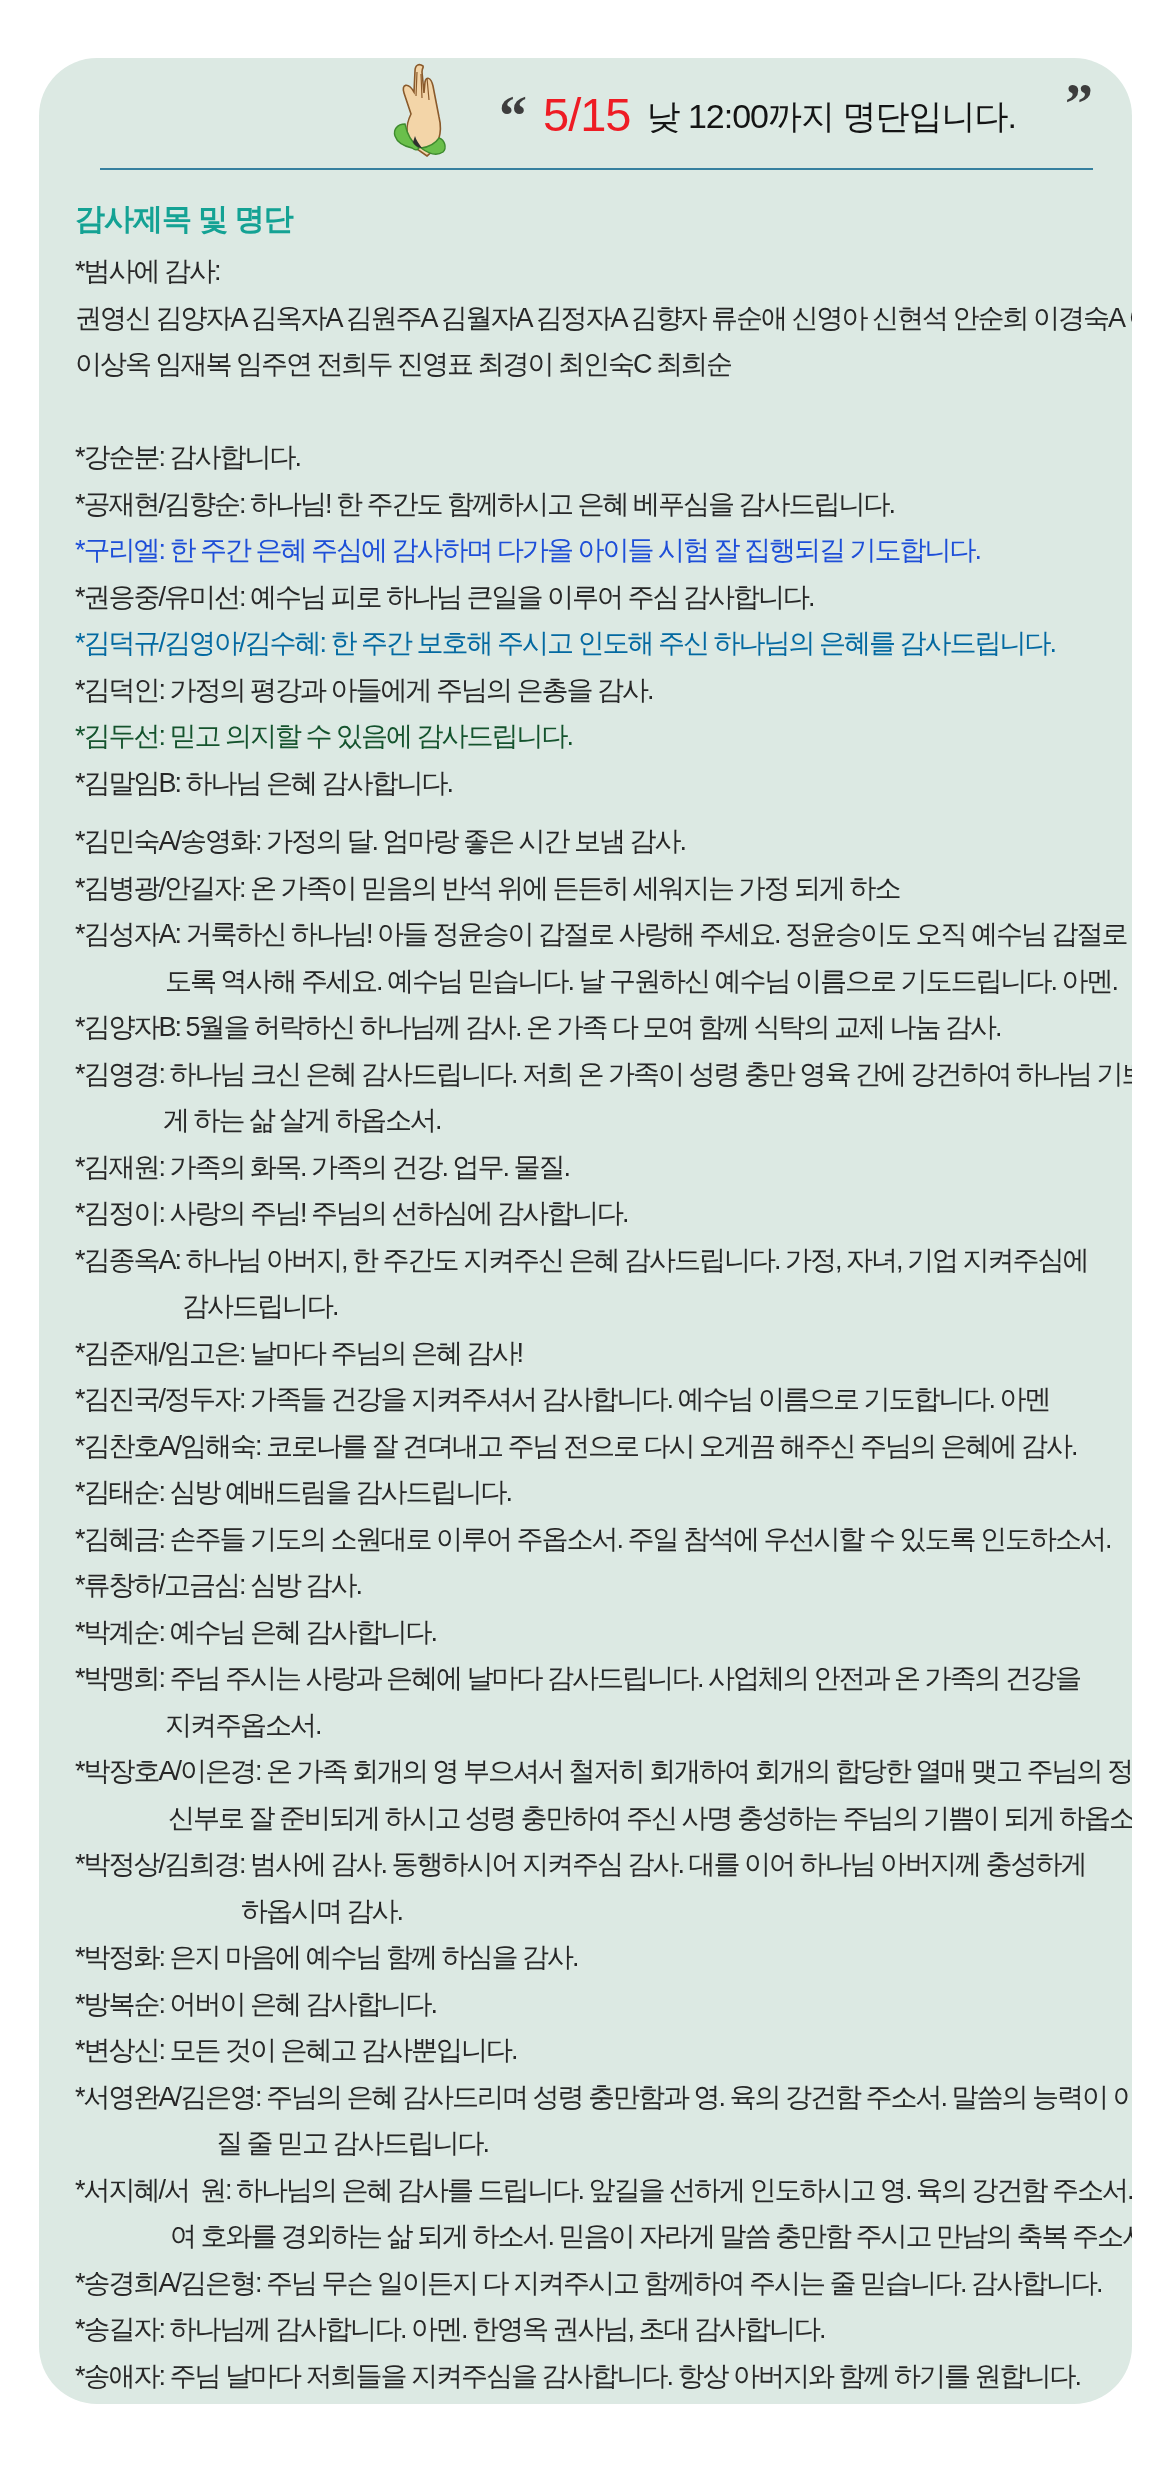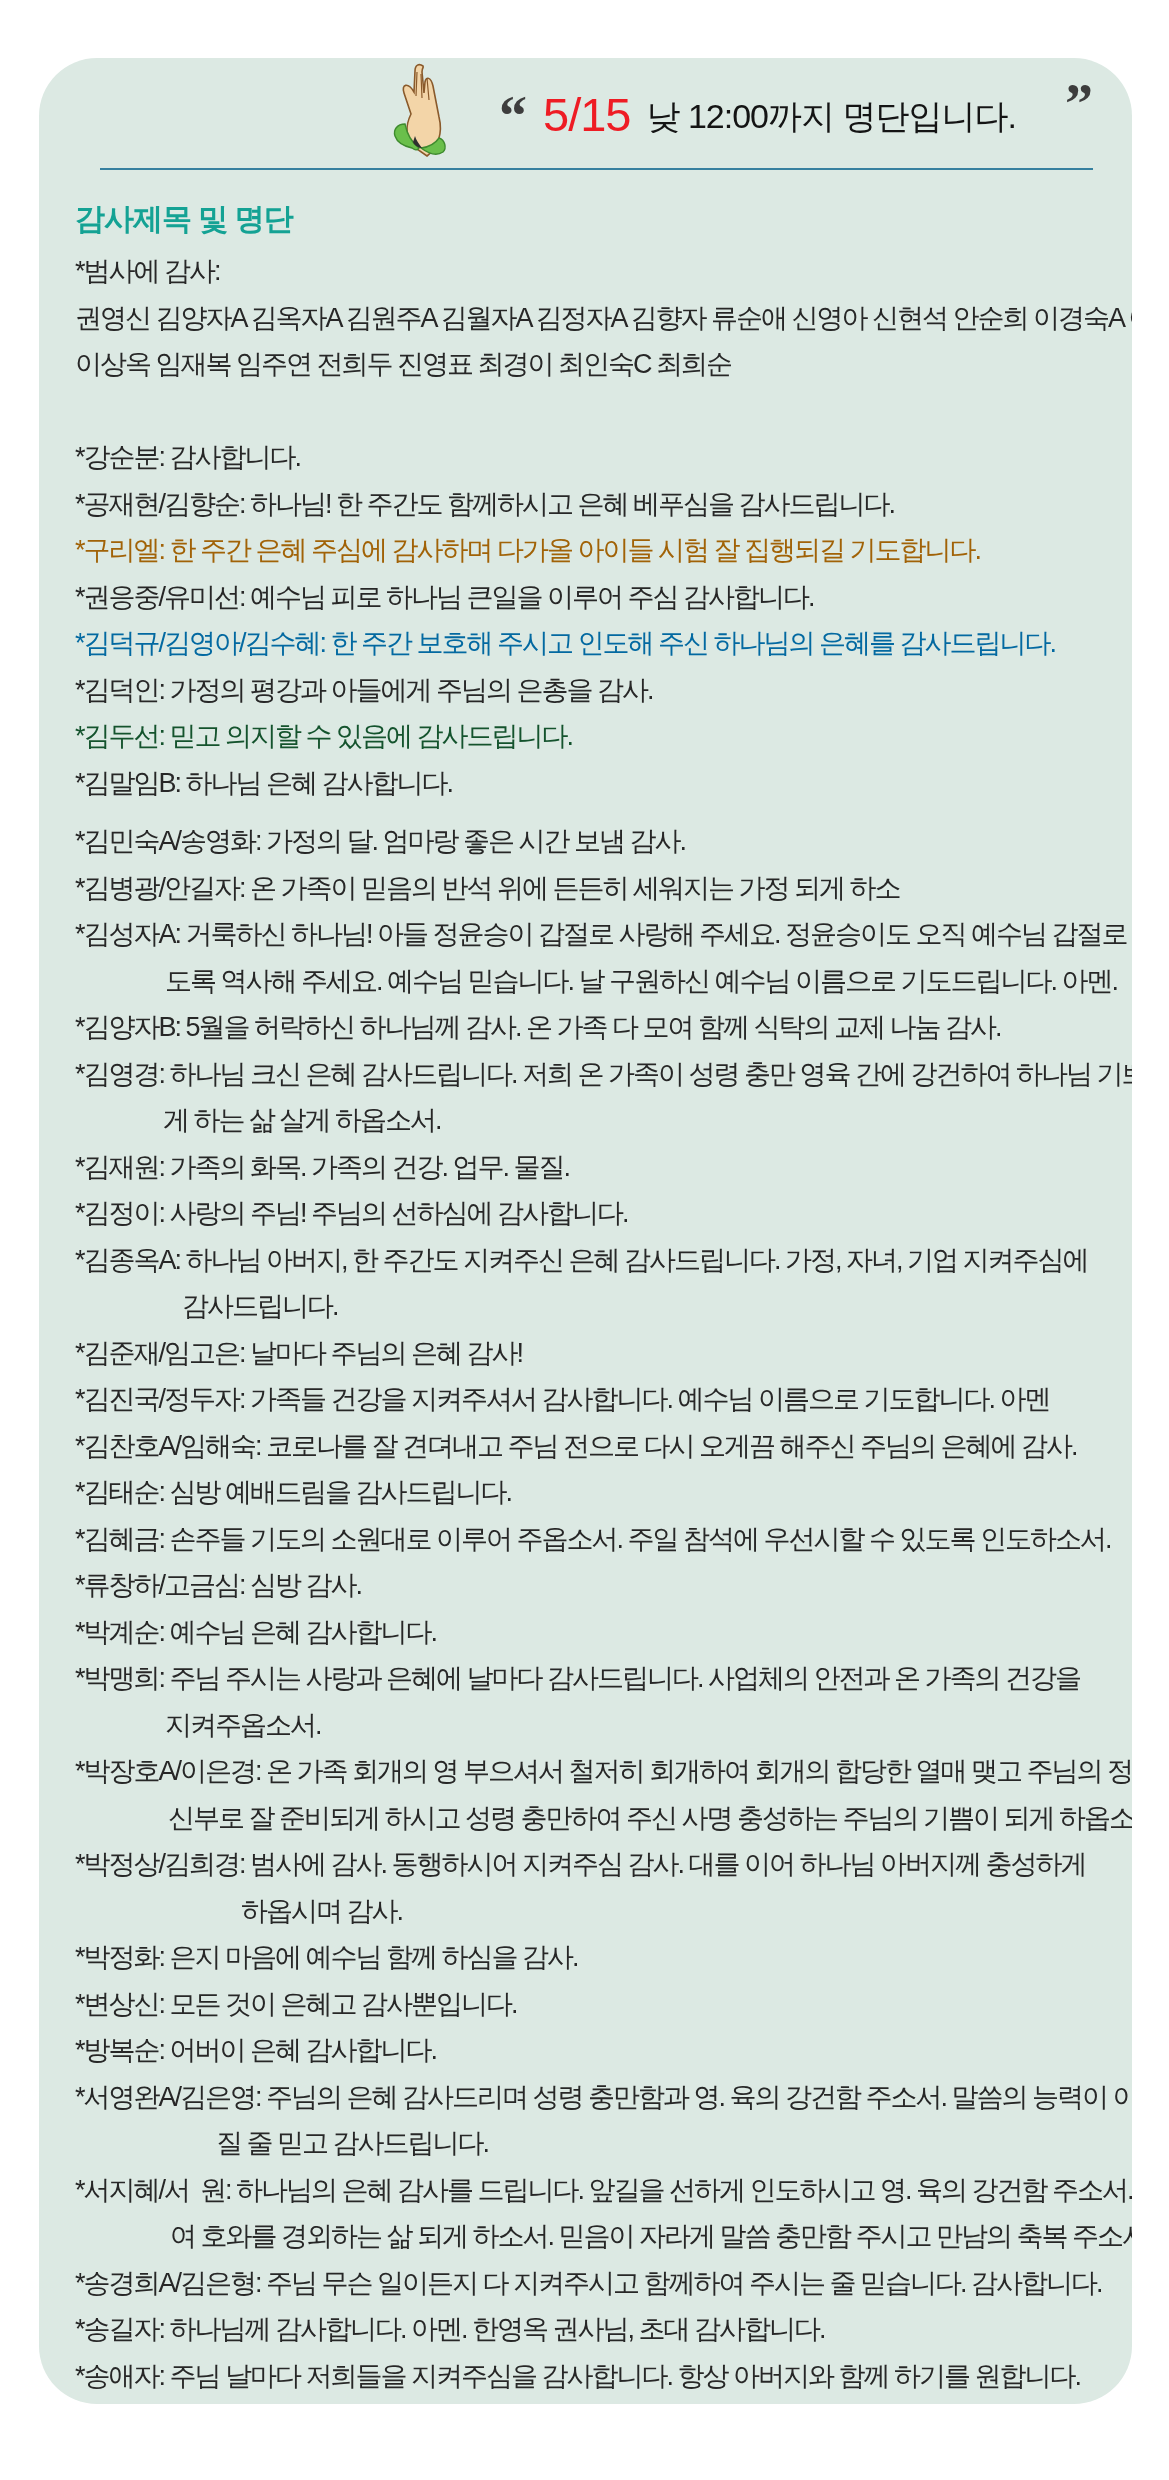--- a/index.html
+++ b/index.html
@@ -59,21 +59,21 @@
 
   <h2 class="title" style="color: rgb(20, 162, 148);">감사제목 및 명단</h2>
 
   <div class="list" id="thanks-list">
       <div class="line" style="padding-left: 0px; color: rgb(39, 39, 39);">*범사에 감사:</div>
       <div class="line" style="padding-left: 0px; color: rgb(39, 39, 39);">권영신 김양자A 김옥자A 김원주A 김월자A 김정자A 김향자 류순애 신영아 신현석 안순희 이경숙A 이방웅</div>
       <div class="line" style="padding-left: 0px; color: rgb(39, 39, 39);">이상옥 임재복 임주연 전희두 진영표 최경이 최인숙C 최희순</div>
       <div class="line" style="padding-left: 0px; color: rgb(39, 39, 39);"></div>
       <div class="line" style="padding-left: 0px; color: rgb(39, 39, 39);">*강순분: 감사합니다.</div>
       <div class="line" style="padding-left: 0px; color: rgb(39, 39, 39);">*공재현/김향순: 하나님! 한 주간도 함께하시고 은혜 베푸심을 감사드립니다.</div>
-      <div class="line" style="padding-left: 0px; color: #a16207;">*구리엘: 한 주간 은혜 주심에 감사하며 다가올 아이들 시험 잘 집행되길 기도합니다.</div>
+      <div class="line" style="padding-left: 0px; color: #1d4ed8;">*구리엘: 한 주간 은혜 주심에 감사하며 다가올 아이들 시험 잘 집행되길 기도합니다.</div>
       <div class="line" style="padding-left: 0px; color: rgb(39, 39, 39);">*권응중/유미선: 예수님 피로 하나님 큰일을 이루어 주심 감사합니다.</div>
       <div class="line" style="padding-left: 0px; color: #0369a1;">*김덕규/김영아/김수혜: 한 주간 보호해 주시고 인도해 주신 하나님의 은혜를 감사드립니다.</div>
       <div class="line" style="padding-left: 0px; color: rgb(39, 39, 39);">*김덕인: 가정의 평강과 아들에게 주님의 은총을 감사.</div>
       <div class="line" style="padding-left: 0px; color: #14532d;">*김두선: 믿고 의지할 수 있음에 감사드립니다.</div>
       <div class="line" style="padding-left: 0px; color: rgb(39, 39, 39);">*김말임B: 하나님 은혜 감사합니다.</div>
       <div class="line" style="padding-left: 0px; color: rgb(39, 39, 39); margin-top: 12px;">*김민숙A/송영화: 가정의 달. 엄마랑 좋은 시간 보냄 감사.</div>
       <div class="line" style="padding-left: 0px; color: rgb(39, 39, 39);">*김병광/안길자: 온 가족이 믿음의 반석 위에 든든히 세워지는 가정 되게 하소</div>
       <div class="line" style="padding-left: 0px; color: rgb(39, 39, 39);">*김성자A: 거룩하신 하나님! 아들 정윤승이 갑절로 사랑해 주세요. 정윤승이도 오직 예수님 갑절로 생각하</div>
       <div class="line" style="padding-left: 90px; color: rgb(39, 39, 39);">도록 역사해 주세요. 예수님 믿습니다. 날 구원하신 예수님 이름으로 기도드립니다. 아멘.</div>
       <div class="line" style="padding-left: 0px; color: rgb(39, 39, 39);">*김양자B: 5월을 허락하신 하나님께 감사. 온 가족 다 모여 함께 식탁의 교제 나눔 감사.</div>
@@ -90,22 +90,22 @@
       <div class="line" style="padding-left: 0px; color: rgb(39, 39, 39);">*김혜금: 손주들 기도의 소원대로 이루어 주옵소서. 주일 참석에 우선시할 수 있도록 인도하소서.</div>
       <div class="line" style="padding-left: 0px; color: rgb(39, 39, 39);">*류창하/고금심: 심방 감사.</div>
       <div class="line" style="padding-left: 0px; color: rgb(39, 39, 39);">*박계순: 예수님 은혜 감사합니다.</div>
       <div class="line" style="padding-left: 0px; color: rgb(39, 39, 39);">*박맹희: 주님 주시는 사랑과 은혜에 날마다 감사드립니다. 사업체의 안전과 온 가족의 건강을</div>
       <div class="line" style="padding-left: 90px; color: rgb(39, 39, 39);">지켜주옵소서.</div>
       <div class="line" style="padding-left: 0px; color: rgb(39, 39, 39);">*박장호A/이은경: 온 가족 회개의 영 부으셔서 철저히 회개하여 회개의 합당한 열매 맺고 주님의 정결한</div>
       <div class="line" style="padding-left: 93px; color: rgb(39, 39, 39);">신부로 잘 준비되게 하시고 성령 충만하여 주신 사명 충성하는 주님의 기쁨이 되게 하옵소서.</div>
       <div class="line" style="padding-left: 0px; color: rgb(39, 39, 39);">*박정상/김희경: 범사에 감사. 동행하시어 지켜주심 감사. 대를 이어 하나님 아버지께 충성하게</div>
       <div class="line" style="padding-left: 166px; color: rgb(39, 39, 39);">하옵시며 감사.</div>
       <div class="line" style="padding-left: 0px; color: rgb(39, 39, 39);">*박정화: 은지 마음에 예수님 함께 하심을 감사.</div>
+      <div class="line" style="padding-left: 0px; color: rgb(39, 39, 39);">*방복순: 어버이 은혜 감사합니다.</div>
       <div class="line" style="padding-left: 0px; color: rgb(39, 39, 39);">*변상신: 모든 것이 은혜고 감사뿐입니다.</div>
-      <div class="line" style="padding-left: 0px; color: rgb(39, 39, 39);">*방복순: 어버이 은혜 감사합니다.</div>
       <div class="line" style="padding-left: 0px; color: rgb(39, 39, 39);">*서영완A/김은영: 주님의 은혜 감사드리며 성령 충만함과 영. 육의 강건함 주소서. 말씀의 능력이 이루어</div>
       <div class="line" style="padding-left: 141px; color: rgb(39, 39, 39);">질 줄 믿고 감사드립니다.</div>
       <div class="line" style="padding-left: 0px; color: rgb(39, 39, 39);">*서지혜/서  원: 하나님의 은혜 감사를 드립니다. 앞길을 선하게 인도하시고 영. 육의 강건함 주소서.</div>
       <div class="line" style="padding-left: 95px; color: rgb(39, 39, 39);">여 호와를 경외하는 삶 되게 하소서. 믿음이 자라게 말씀 충만함 주시고 만남의 축복 주소서.</div>
       <div class="line" style="padding-left: 0px; color: rgb(39, 39, 39);">*송경희A/김은형: 주님 무슨 일이든지 다 지켜주시고 함께하여 주시는 줄 믿습니다. 감사합니다.</div>
       <div class="line" style="padding-left: 0px; color: rgb(39, 39, 39);">*송길자: 하나님께 감사합니다. 아멘. 한영옥 권사님, 초대 감사합니다.</div>
       <div class="line" style="padding-left: 0px; color: rgb(39, 39, 39);">*송애자: 주님 날마다 저희들을 지켜주심을 감사합니다. 항상 아버지와 함께 하기를 원합니다.</div>
     </div>
 </div>
 

